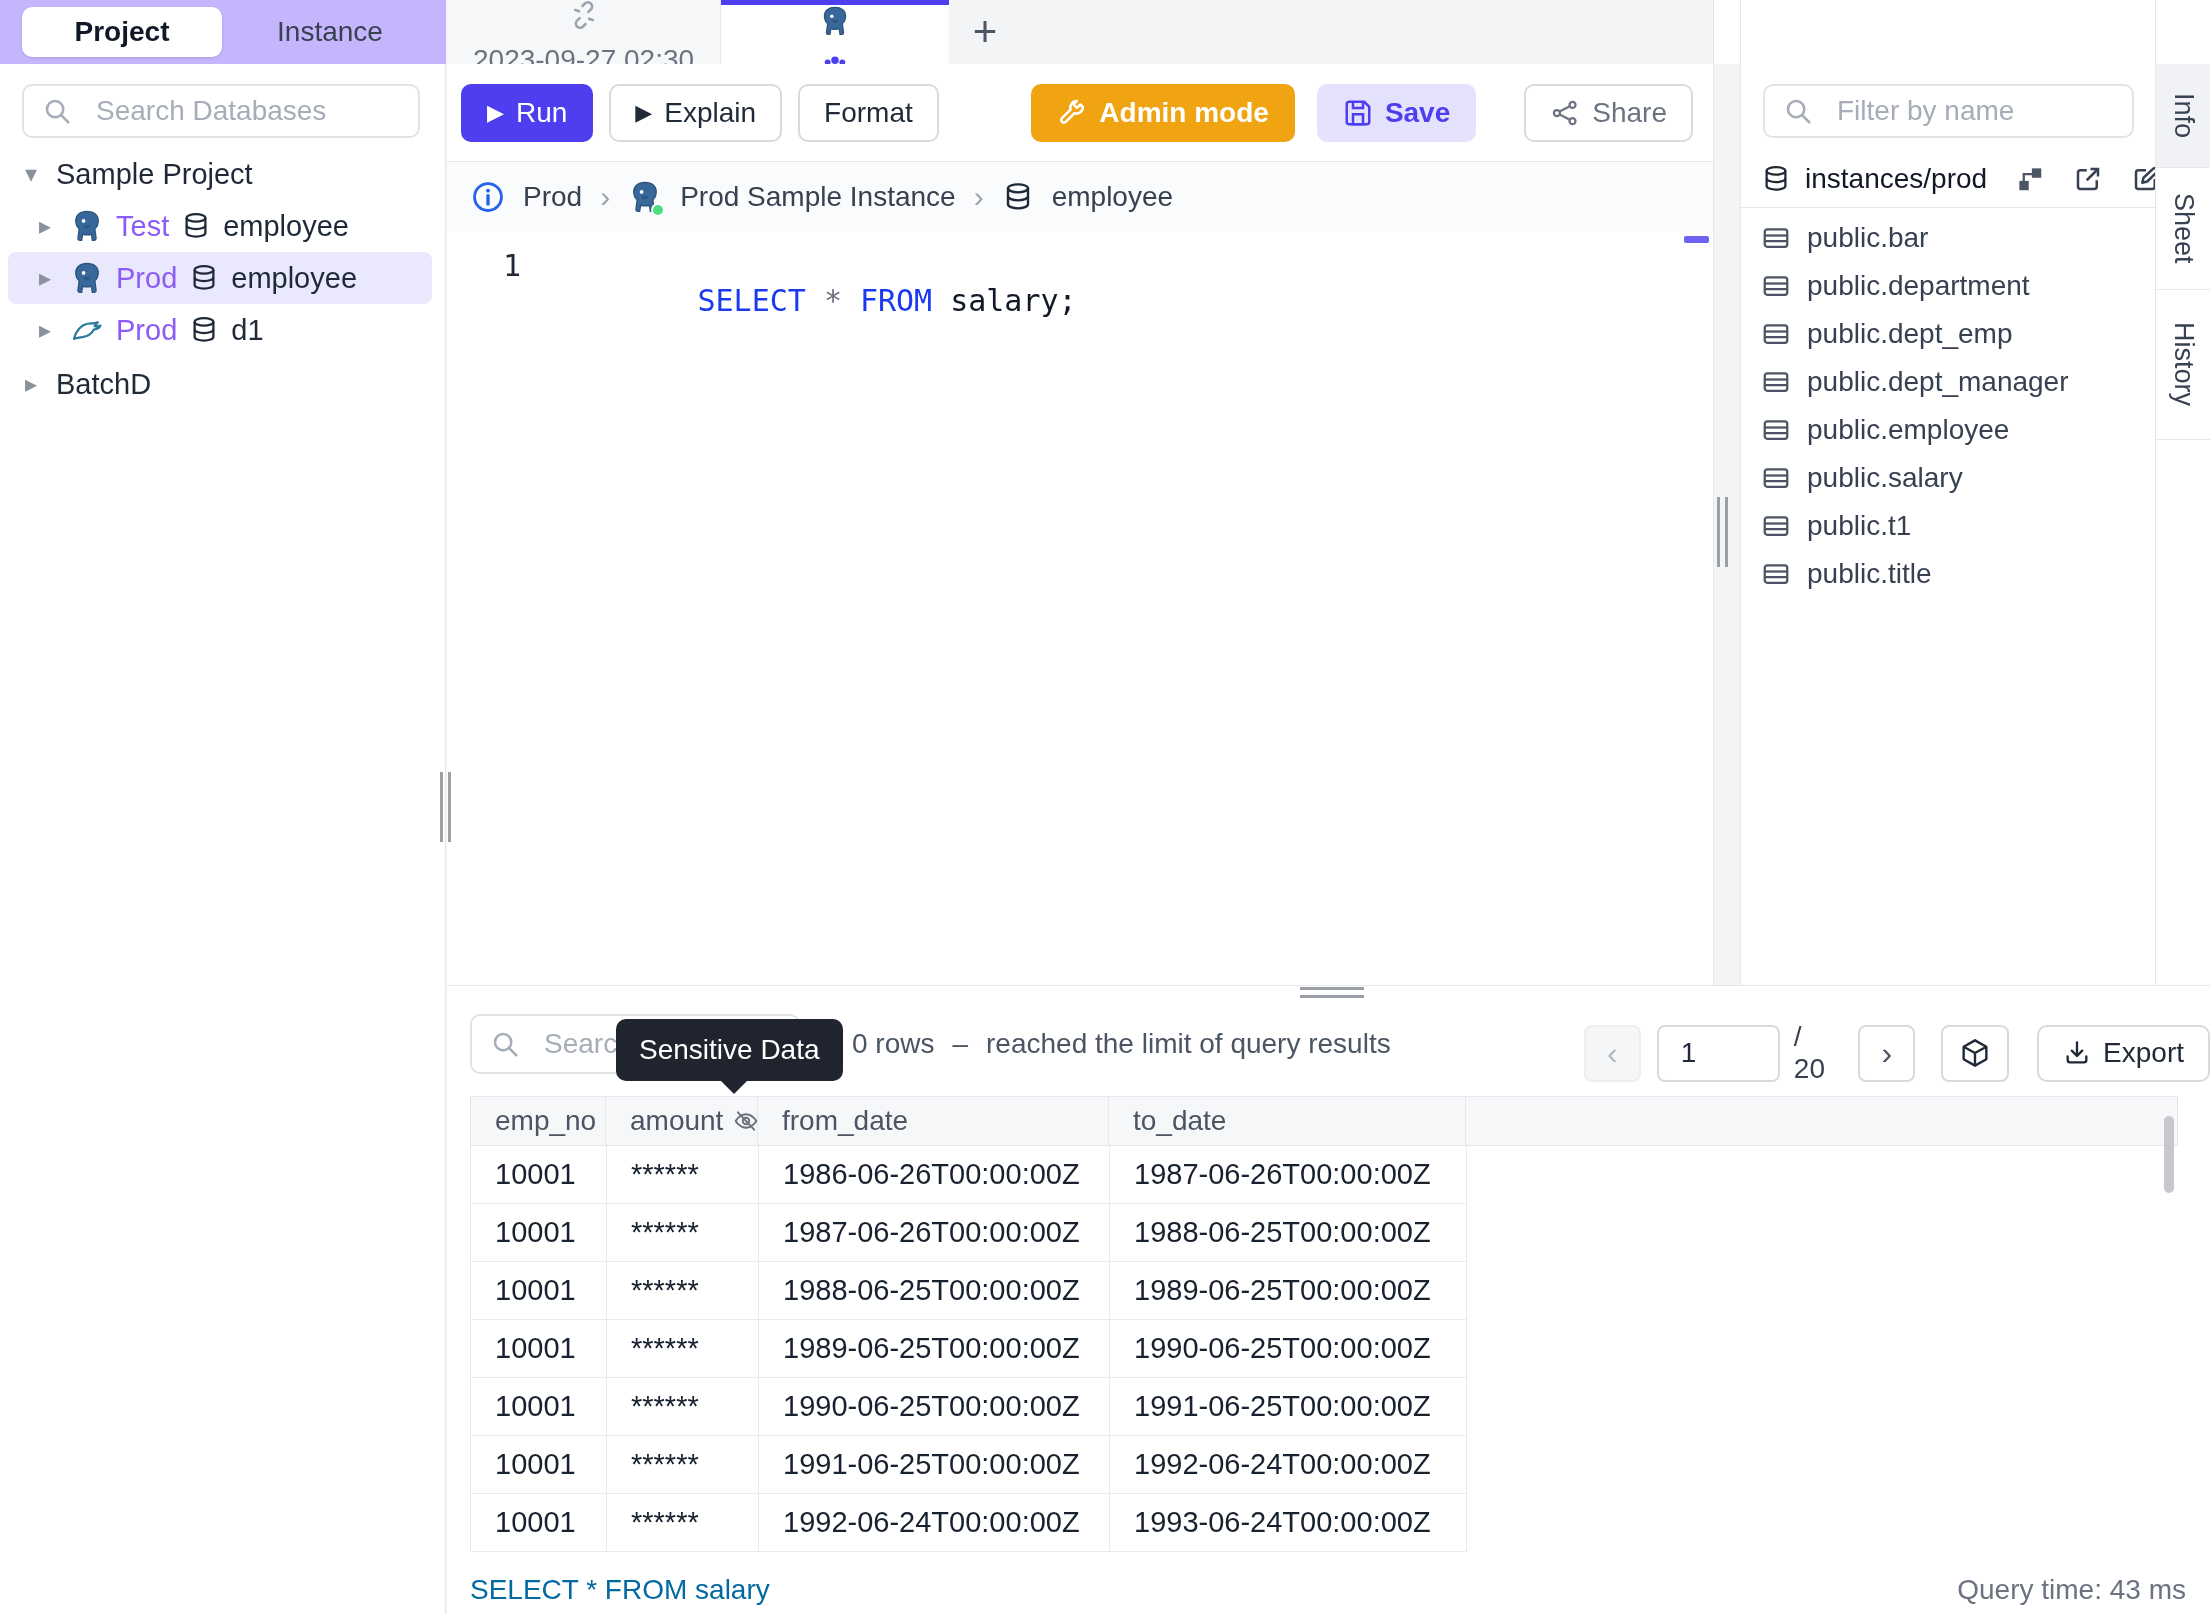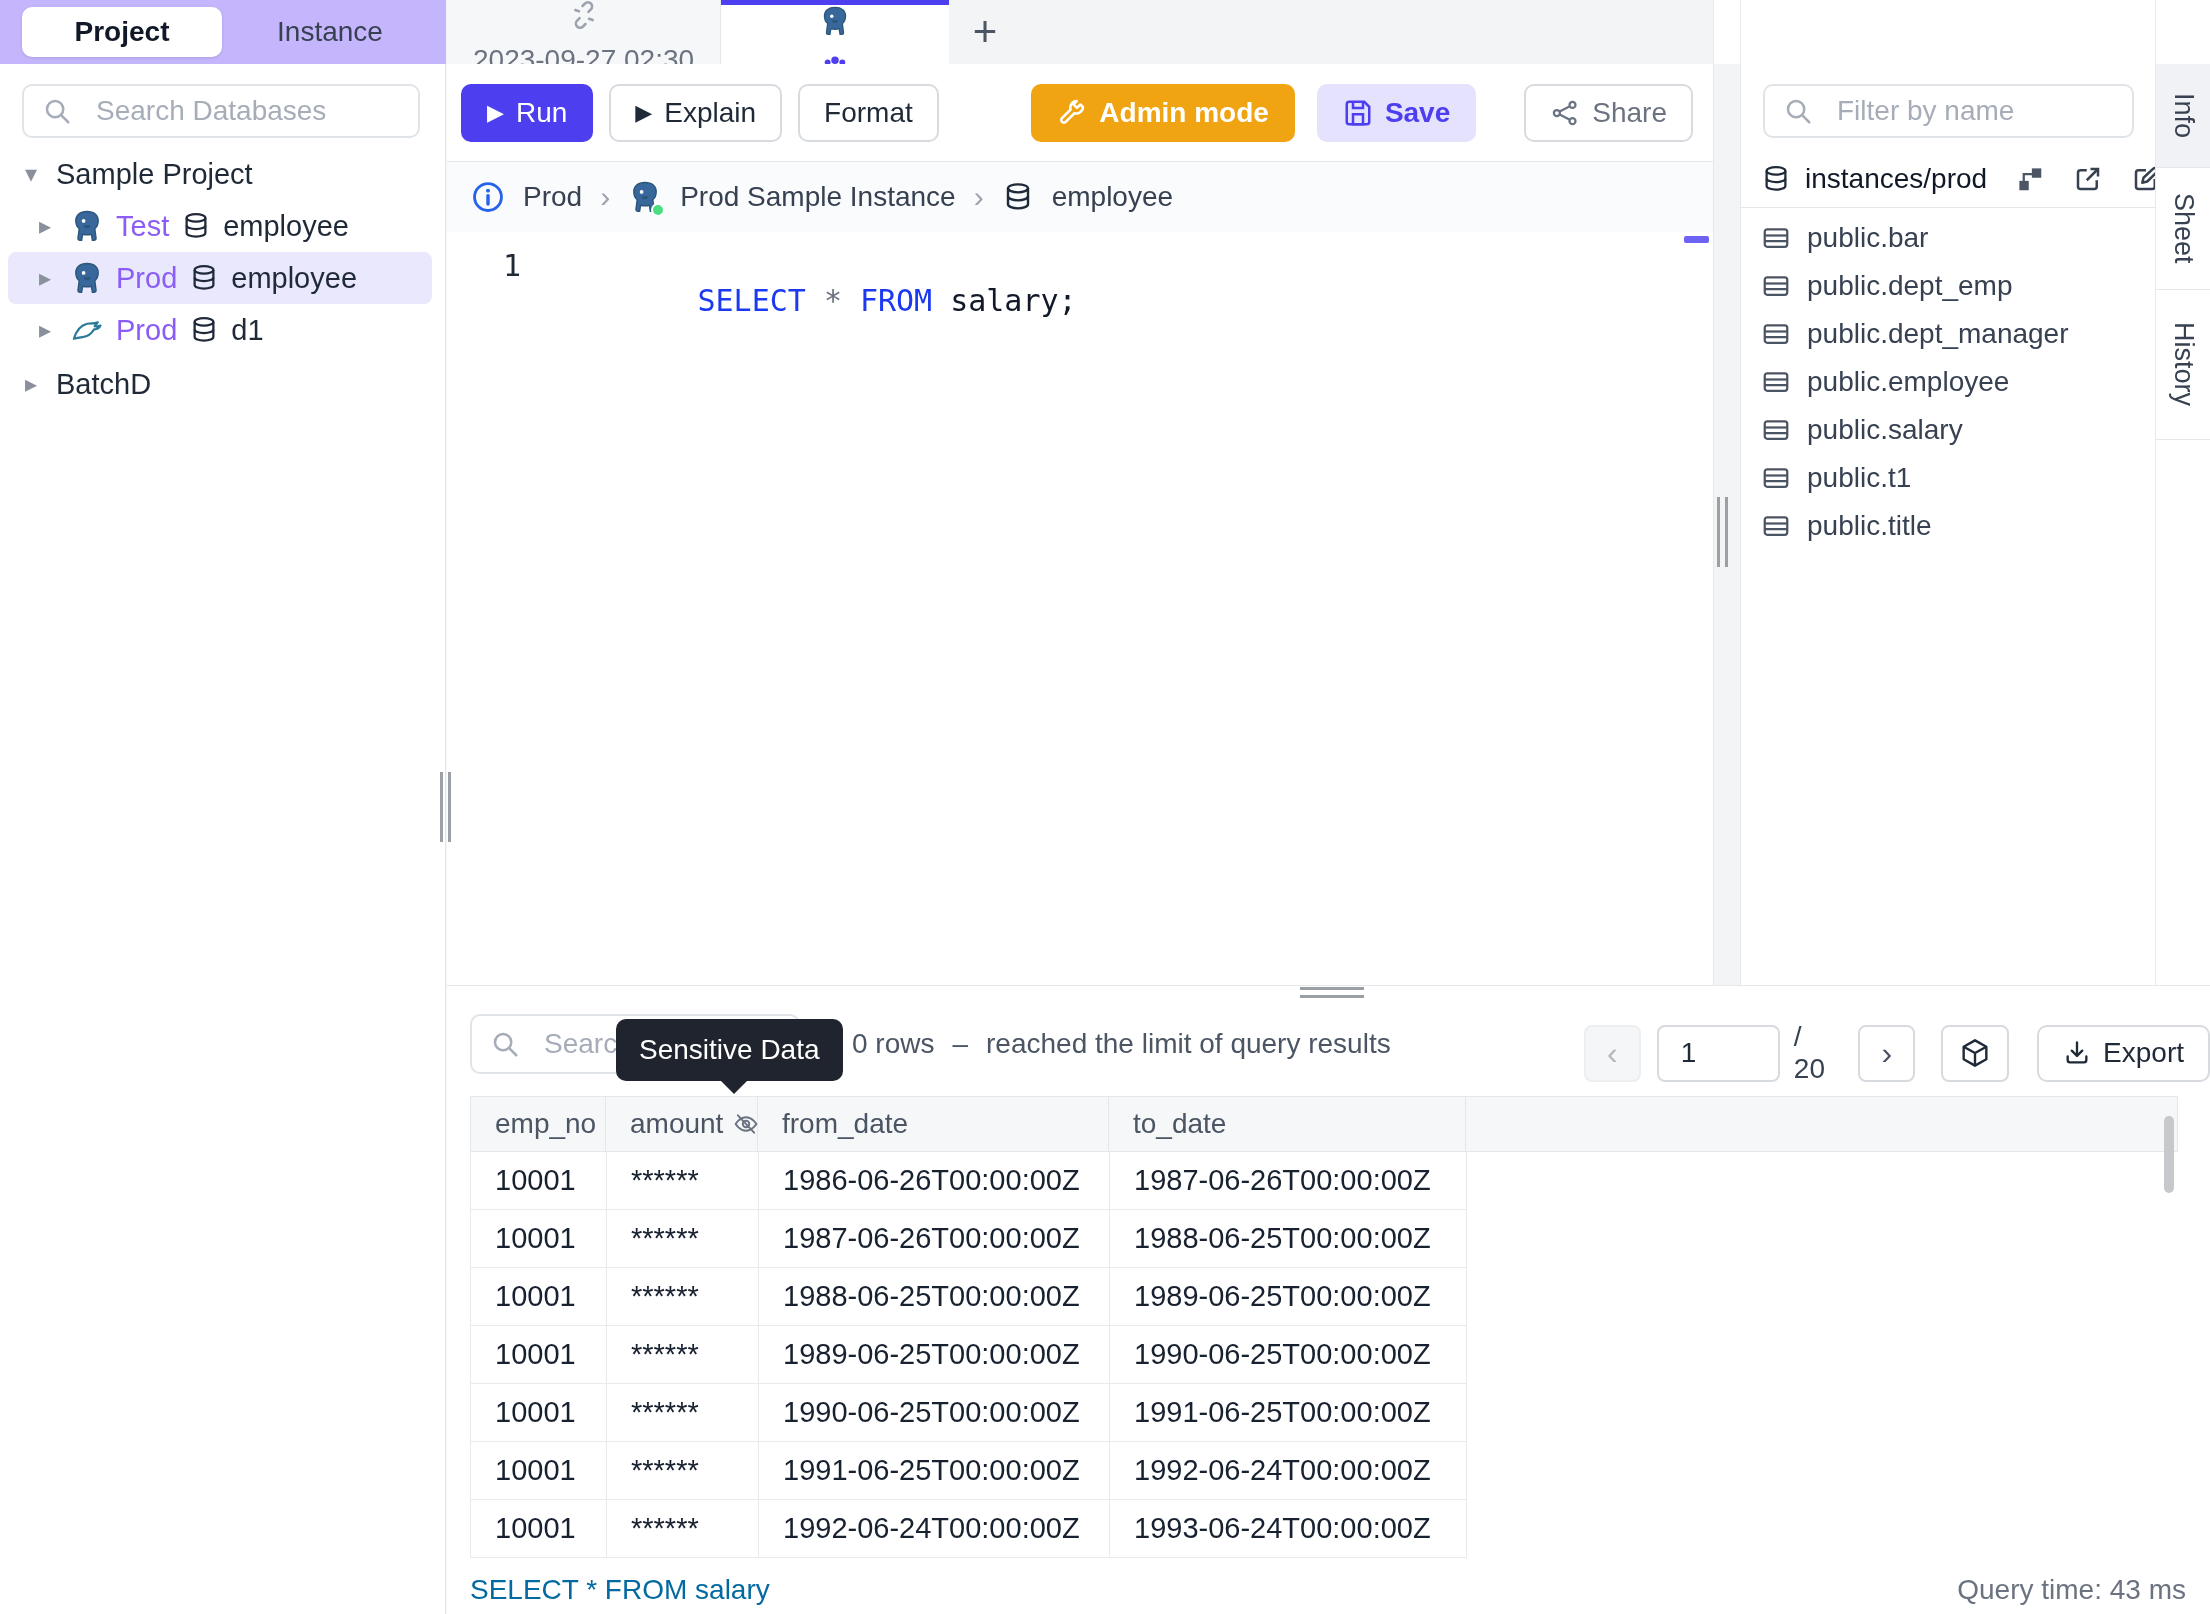--- a/index.html
+++ b/index.html
@@ -89,21 +89,21 @@
   .chev { font-size:32px; line-height:1; color:#4b5563; }
   .chev.dim { color:#b3b8bf; }
   #page-input { width:123px; height:57px; border:2px solid #d7dbe0; border-radius:8px; font-size:28px; color:#1f2937;
                 padding-left:22px; outline:none; margin-left:16px; font-family:"Liberation Sans",sans-serif; }
   .page-total { font-size:28px; color:#374151; margin:0 18px 0 14px; }
   .tooltip { position:absolute; left:169px; top:33px; background:#20242e; color:#fff; font-size:28px; padding:15px 23px;
              border-radius:10px; z-index:30; white-space:nowrap; }
   .tooltip:after { content:""; position:absolute; left:104px; bottom:-13px; border-left:14px solid transparent;
                    border-right:14px solid transparent; border-top:14px solid #20242e; }
   .grid { position:absolute; left:23px; top:110px; width:1708px; }
-  .grid-hd { display:flex; height:56px; border-top:1px solid #e5e7eb; border-bottom:1px solid #e5e7eb; background:#f6f7f9; }
+  .grid-hd { display:flex; height:50px; border-top:1px solid #e5e7eb; border-bottom:1px solid #e5e7eb; background:#f6f7f9; }
   .grid-hd .c { display:flex; align-items:center; gap:10px; padding-left:24px; font-size:28px; color:#4b5563;
                 border-right:1px solid #e5e7eb; }
   .grid-hd .c:first-child { border-left:1px solid #e5e7eb; }
   .grid-hd .fill { flex:1; border-right:1px solid #e5e7eb; }
   .grid-row { display:flex; height:58px; border-bottom:1px solid #e8eaed; width:997px; border-left:1px solid #e8eaed; }
   .grid-row .c { display:flex; align-items:center; padding-left:24px; font-size:29px; color:#18212f; border-right:1px solid #e8eaed; }
   .c.w1 { width:136px; } .c.w2 { width:152px; } .c.w3 { width:351px; } .c.w4 { width:357px; }
   .scroll-thumb { position:absolute; left:1717px; top:130px; width:10px; height:77px; background:#c6c8cb; border-radius:5px; }
   .status-left { position:absolute; left:23px; top:588px; font-size:28px; color:#0369a1; }
   .status-right { position:absolute; right:24px; top:588px; font-size:28px; color:#6b7280; }
@@ -381,20 +381,26 @@
       <div class="tbl-item">
           <svg class="ic" width="30" height="30" style="color:#4b5563">
             <use href="#i-table"></use>
           </svg>
           <span>public.bar</span>
         </div>
       <div class="tbl-item">
           <svg class="ic" width="30" height="30" style="color:#4b5563">
             <use href="#i-table"></use>
           </svg>
+          <span>public.department</span>
+        </div>
+      <div class="tbl-item">
+          <svg class="ic" width="30" height="30" style="color:#4b5563">
+            <use href="#i-table"></use>
+          </svg>
           <span>public.dept_emp</span>
         </div>
       <div class="tbl-item">
           <svg class="ic" width="30" height="30" style="color:#4b5563">
             <use href="#i-table"></use>
           </svg>
           <span>public.dept_manager</span>
         </div>
       <div class="tbl-item">
           <svg class="ic" width="30" height="30" style="color:#4b5563">

